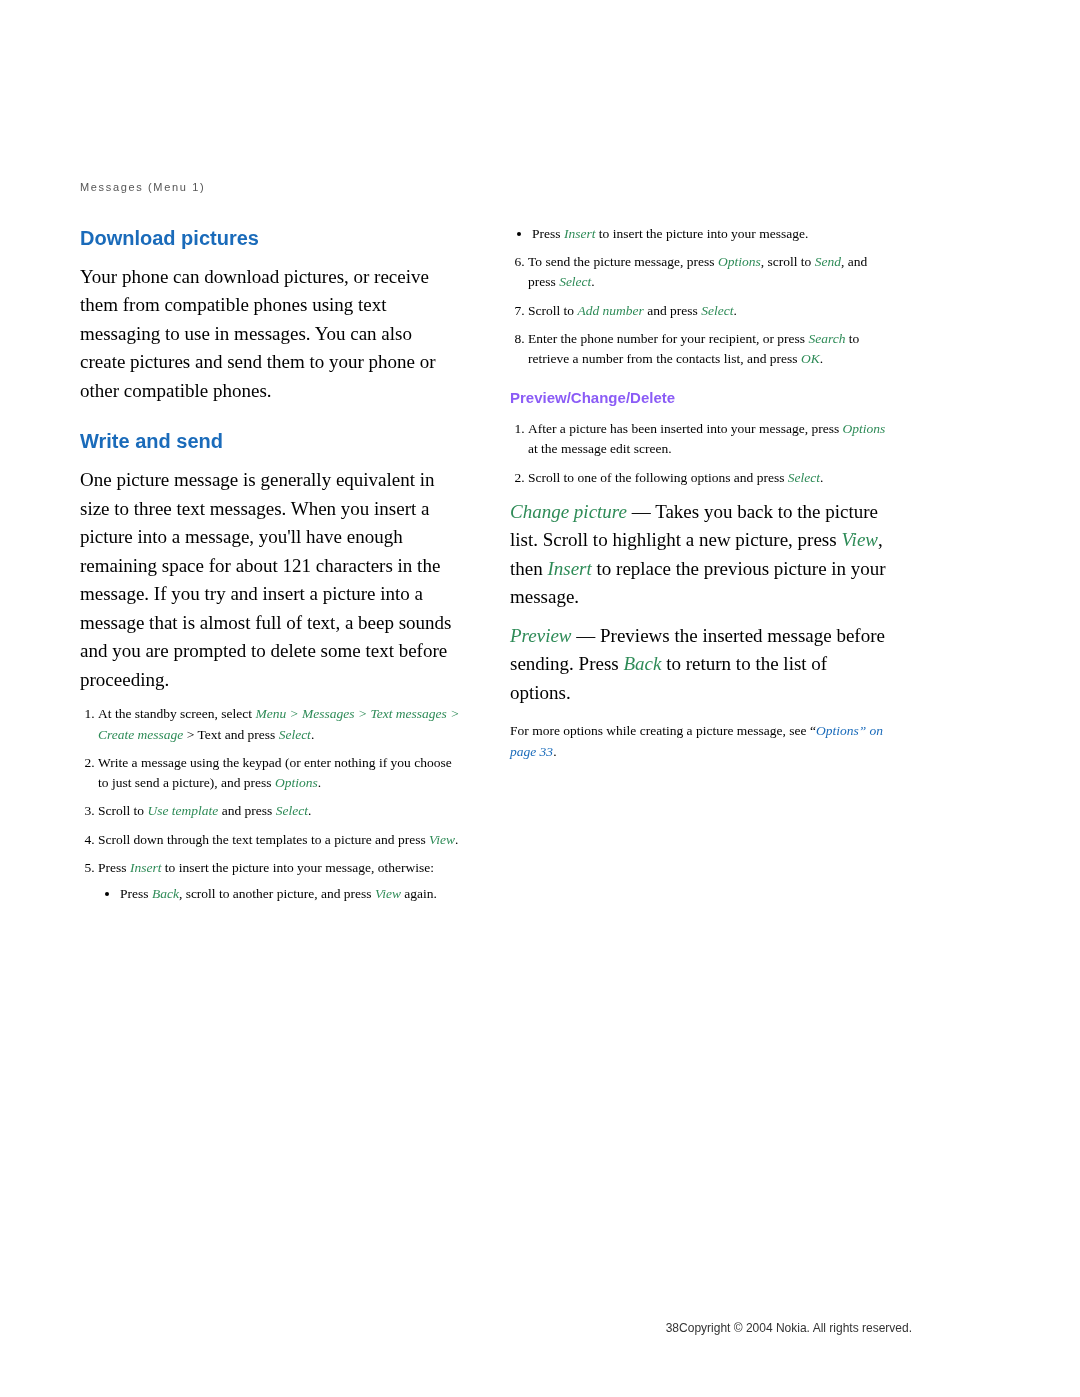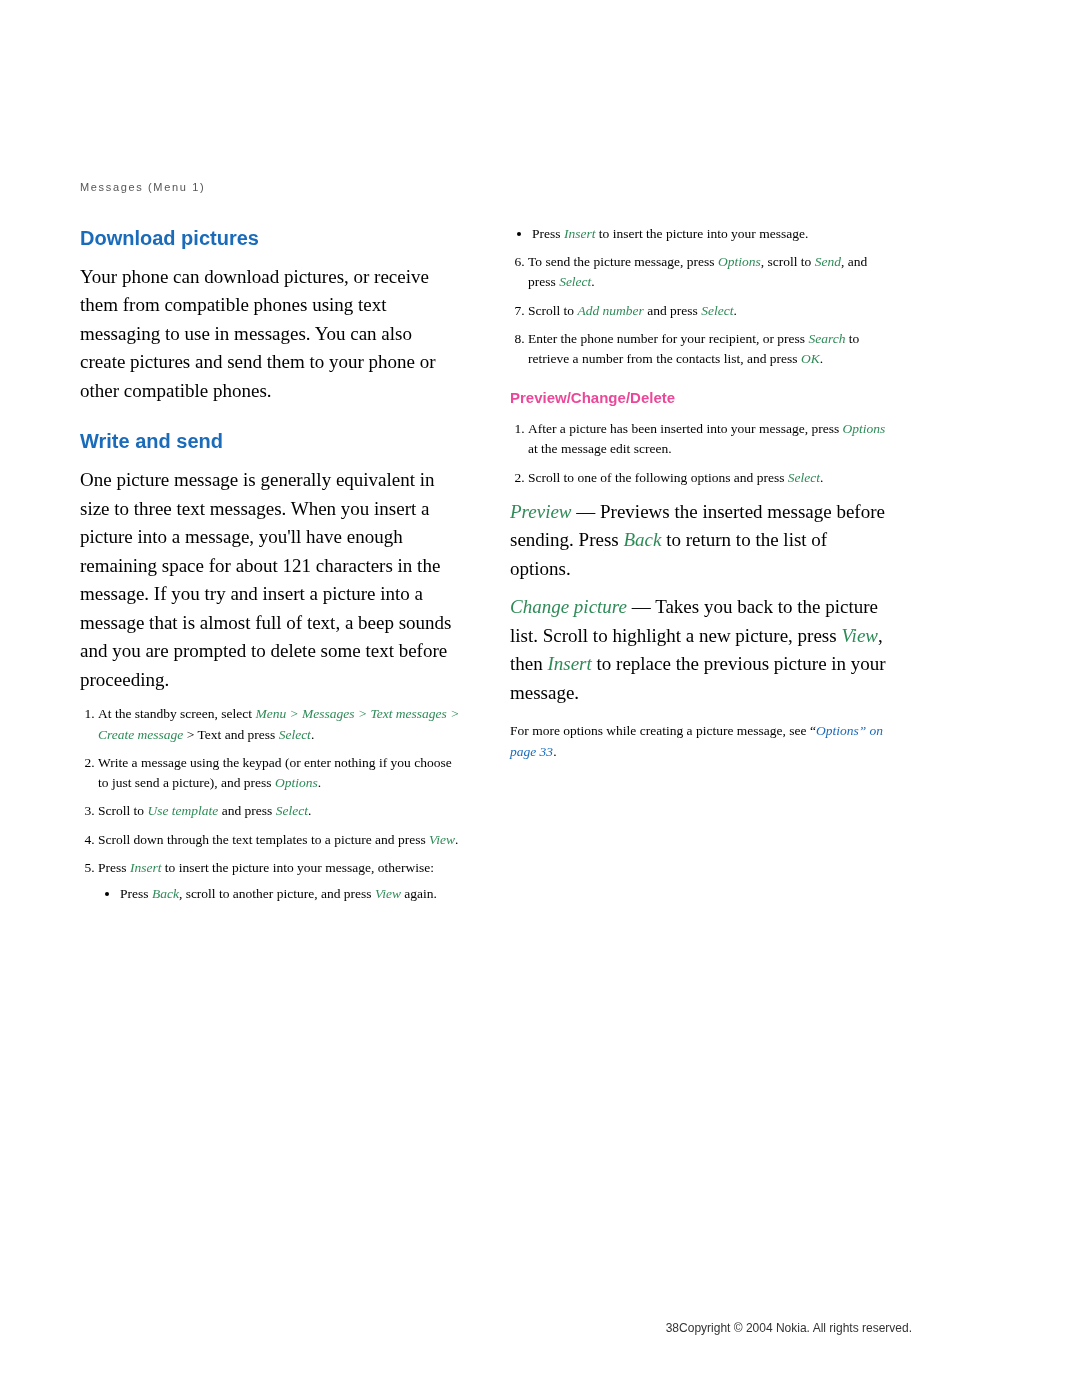--- a/index.html
+++ b/index.html
@@ -56,21 +56,21 @@
       font-weight: bold;
       color: #1a6bba;
       margin-bottom: 10px;
       margin-top: 0;
     }
 
     .section-title-green {
       font-family: Arial, Helvetica, sans-serif;
       font-size: 15px;
       font-weight: bold;
-      color: #ec4899;
+      color: #8b5cf6;
       margin-bottom: 10px;
       margin-top: 0;
     }
 
     p {
       font-size: 19px;
       margin-bottom: 10px;
       line-height: 1.5;
     }
 
@@ -228,25 +228,25 @@
           <li>
             <span>After a picture has been inserted into your message, press </span><span class="italic-green">Options</span><span> at the message edit screen.</span>
           </li>
 
           <li>
             <span>Scroll to one of the following options and press </span><span class="italic-green">Select</span><span>.</span>
           </li>
         </ol>
 
         <p>
+          <span class="italic-green">Change picture</span><span> — Takes you back to the picture list. Scroll to highlight a new picture, press </span><span class="italic-green">View</span><span>, then </span><span class="italic-green">Insert</span><span> to replace the previous picture in your message.</span>
+        </p>
+
+        <p>
           <span class="italic-green">Preview</span><span> — Previews the inserted message before sending. Press </span><span class="italic-green">Back</span><span> to return to the list of options.</span>
-        </p>
-
-        <p>
-          <span class="italic-green">Change picture</span><span> — Takes you back to the picture list. Scroll to highlight a new picture, press </span><span class="italic-green">View</span><span>, then </span><span class="italic-green">Insert</span><span> to replace the previous picture in your message.</span>
         </p>
 
 
         <p class="more-options-para">
           <span>For more options while creating a picture message, see “</span><span class="italic-blue">Options” on page 33</span><span>.</span>
         </p>
       </div>
     </div>
   </div>
 

